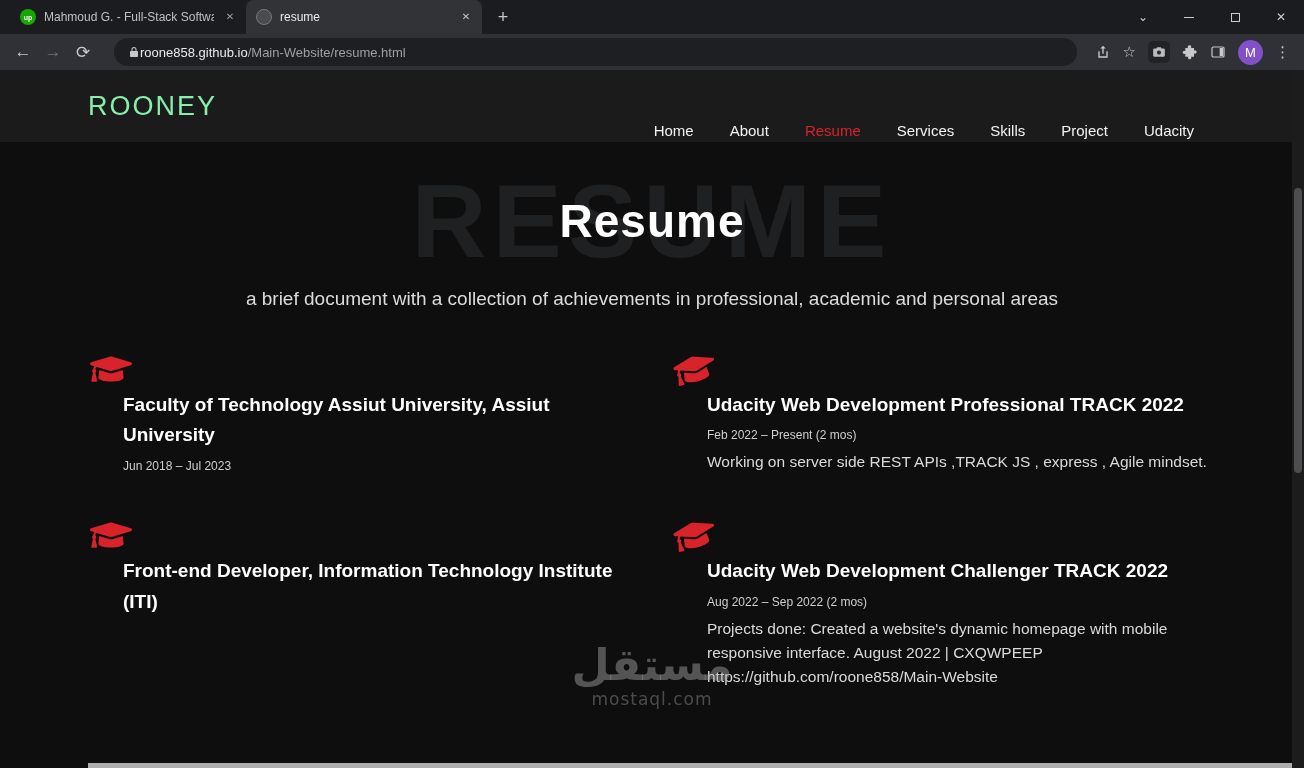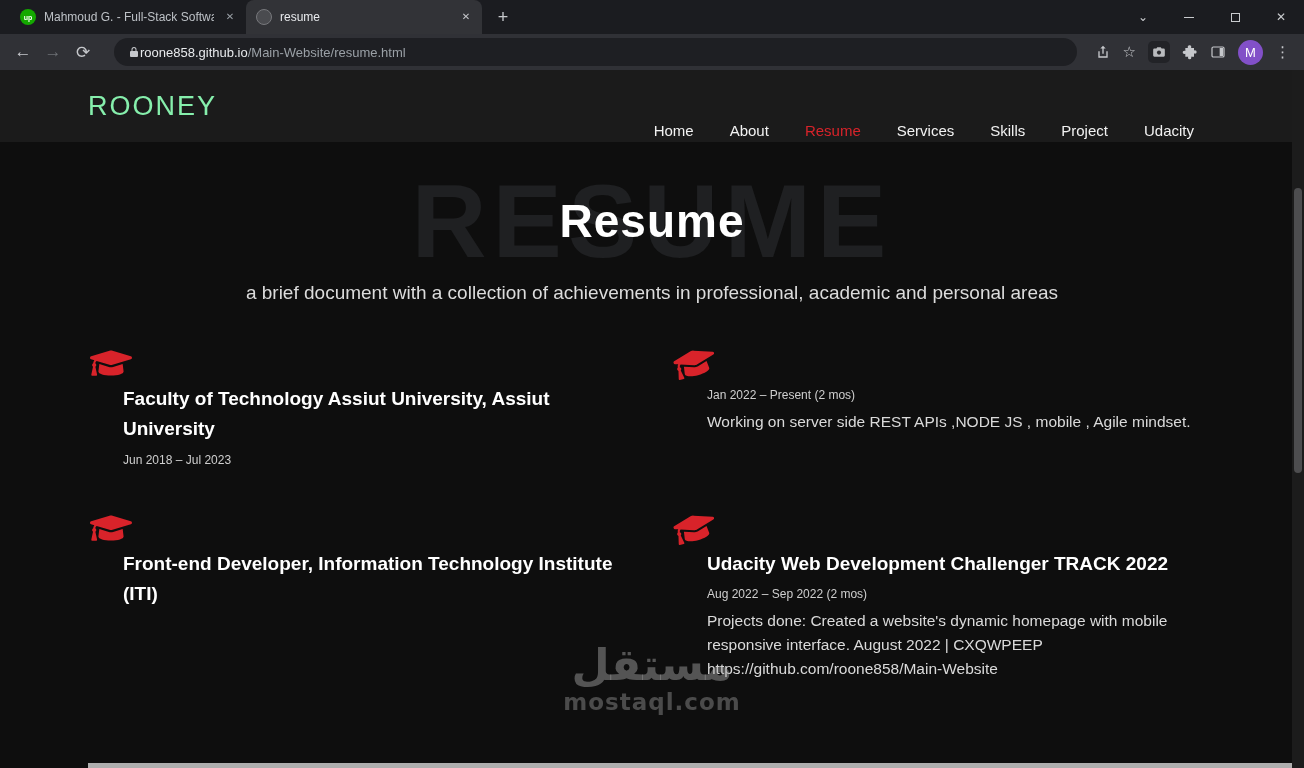--- a/index.html
+++ b/index.html
@@ -41,34 +41,34 @@
   .site-header { height:72px; background:#1b1b1b; display:flex; align-items:center; justify-content:space-between; padding:0 110px 0 88px; }
   .logo { color:#86efac; font-size:27px; letter-spacing:2px; font-weight:400; }
   .site-nav { display:flex; gap:36px; }
   .nav-link { color:#f2f2f2; font-size:15px; text-decoration:none; cursor:pointer;margin-top:48px; }
   .nav-link.active { color:var(--accent-red); }
 
   .hero { position:relative; padding-top:24px; }
   .hero-title-wrap { position:relative; height:110px; }
   .hero-bg-text { position:absolute; inset:0; display:flex; align-items:center; justify-content:center; font-size:104px; font-weight:800; letter-spacing:6px; color:#1f2022; user-select:none; }
   .hero-title { position:absolute; inset:0; display:flex; align-items:center; justify-content:center; font-size:46px; font-weight:800; color:#fff; letter-spacing:1px; }
-  .hero-subtitle { margin-top:6px; text-align:center; color:#dcdcdc; font-size:19px; }
+  .hero-subtitle { margin-top:12px; text-align:center; color:#dcdcdc; font-size:19px; }
 
   .resume-grid { margin-top:42px; padding:0 92px 0 88px; display:grid; grid-template-columns:1fr 1fr; column-gap:44px; row-gap:44px; }
   .resume-item { padding-left:35px; }
   .cap-icon { display:block; margin:0 0 4px -33px; width:42px; }
   .cap-icon svg { display:block; }
   .cap-icon.tilted svg { transform:rotate(-14deg); }
   .item-title { color:#fff; font-size:19px; font-weight:700; line-height:1.6; }
   .item-date { margin-top:8px; color:#cfcfcf; font-size:12px; }
   .item-desc { margin-top:8px; color:#dadada; font-size:15.5px; line-height:1.55; }
 
   .watermark { position:absolute; left:50%; top:571px; transform:translateX(-50%); text-align:center; pointer-events:none; font-family:"DejaVu Sans", sans-serif; }
   .watermark-ar { font-size:44px; font-weight:700; color:rgba(170,170,170,0.45); line-height:1.1; }
-  .watermark-en { font-size:23px; font-weight:700; color:rgba(150,150,150,0.45); letter-spacing:1px; }
+  .watermark-en { font-size:17px; font-weight:400; color:rgba(150,150,150,0.45); letter-spacing:1px; }
 
   .bottom-strip { position:absolute; left:88px; right:12px; bottom:0; height:5px; background:#aeaeae; }
 
   .page-scrollbar { position:absolute; top:0; right:0; bottom:0; width:12px; background:#1c1c1c; }
   .scroll-thumb { position:absolute; top:118px; left:2px; width:8px; height:285px; background:#4d4d4f; border-radius:5px; }
 </style>
 </head>
 <body>
 
 <div class="titlebar">
@@ -173,22 +173,23 @@
       <h3 class="item-title">Faculty of Technology Assiut University, Assiut University</h3>
       <div class="item-date">Jun 2018 – Jul 2023</div>
     </article>
 
     <article class="resume-item">
       <span class="cap-icon tilted">
         <svg width="42" height="34" viewBox="0 0 640 512">
             <path fill="#d8232a" d="M622.34 153.2L343.4 67.5c-15.2-4.67-31.6-4.67-46.79 0L17.66 153.2c-23.54 7.23-23.54 38.36 0 45.59l48.63 14.94c-10.67 13.19-17.23 29.28-17.88 46.9C38.78 266.15 32 276.11 32 288c0 10.78 5.68 19.85 13.86 25.65L20.33 432.8c-2.06 9.27 4.79 18.2 13.62 18.2h60.09c8.84 0 15.69-8.93 13.62-18.2l-25.53-119.15C90.32 307.85 96 298.78 96 288c0-11.57-6.47-21.25-15.66-26.87.76-15.02 8.44-28.3 20.69-36.72L296.6 284.5c9.06 2.78 26.44 6.25 46.79 0l278.95-85.7c23.55-7.24 23.55-38.36 0-45.6zM352.79 315.09c-28.53 8.76-52.84 3.92-65.59 0l-145.02-44.55L128 384c0 35.35 85.96 64 192 64s192-28.65 192-64l-14.18-113.47-145.03 44.56z"></path>
           </svg>
       </span>
-      <div class="item-date">Jan 2022 – Present (2 mos)</div>
-      <p class="item-desc">Working on server side REST APIs ,NODE JS , mobile , Agile mindset.</p>
+      <h3 class="item-title">Udacity Web Development Professional TRACK 2022</h3>
+      <div class="item-date">Feb 2022 – Present (2 mos)</div>
+      <p class="item-desc">Working on server side REST APIs ,TRACK JS , express , Agile mindset.</p>
     </article>
 
     <article class="resume-item">
       <span class="cap-icon">
         <svg width="42" height="34" viewBox="0 0 640 512">
             <path fill="#d8232a" d="M622.34 153.2L343.4 67.5c-15.2-4.67-31.6-4.67-46.79 0L17.66 153.2c-23.54 7.23-23.54 38.36 0 45.59l48.63 14.94c-10.67 13.19-17.23 29.28-17.88 46.9C38.78 266.15 32 276.11 32 288c0 10.78 5.68 19.85 13.86 25.65L20.33 432.8c-2.06 9.27 4.79 18.2 13.62 18.2h60.09c8.84 0 15.69-8.93 13.62-18.2l-25.53-119.15C90.32 307.85 96 298.78 96 288c0-11.57-6.47-21.25-15.66-26.87.76-15.02 8.44-28.3 20.69-36.72L296.6 284.5c9.06 2.78 26.44 6.25 46.79 0l278.95-85.7c23.55-7.24 23.55-38.36 0-45.6zM352.79 315.09c-28.53 8.76-52.84 3.92-65.59 0l-145.02-44.55L128 384c0 35.35 85.96 64 192 64s192-28.65 192-64l-14.18-113.47-145.03 44.56z"></path>
           </svg>
       </span>
       <h3 class="item-title">Front-end Developer, Information Technology Institute (ITI)</h3>
     </article>

